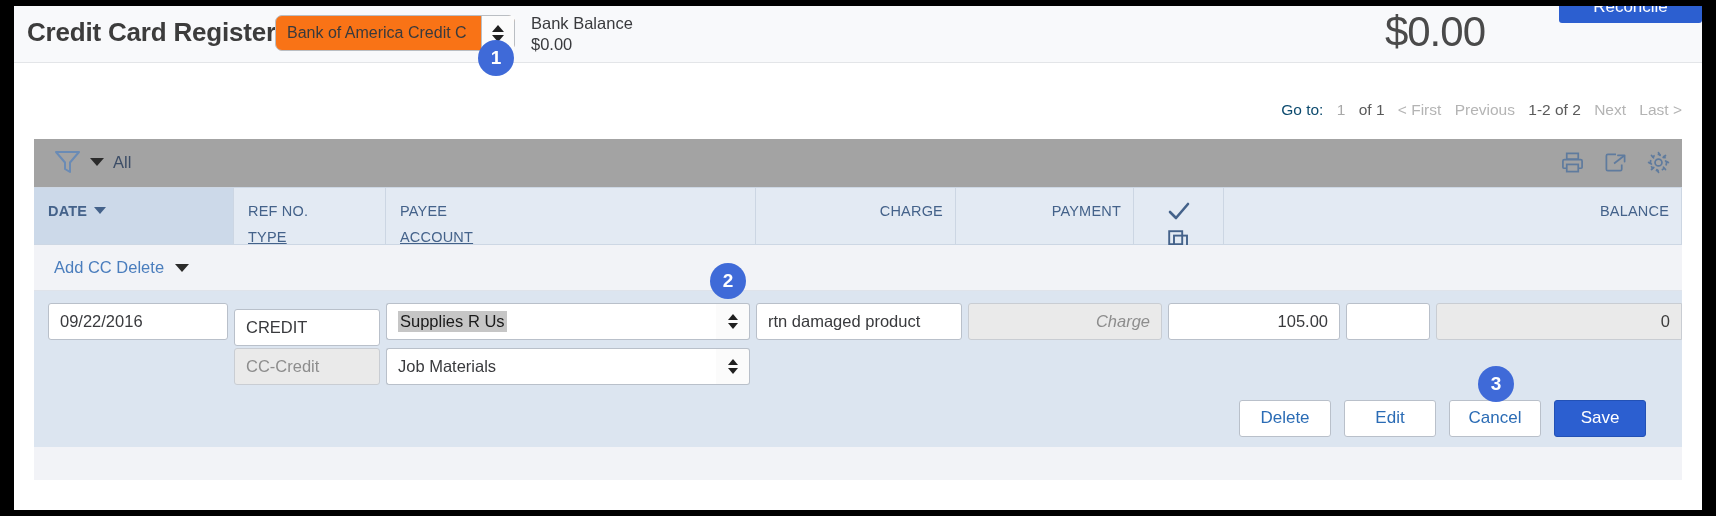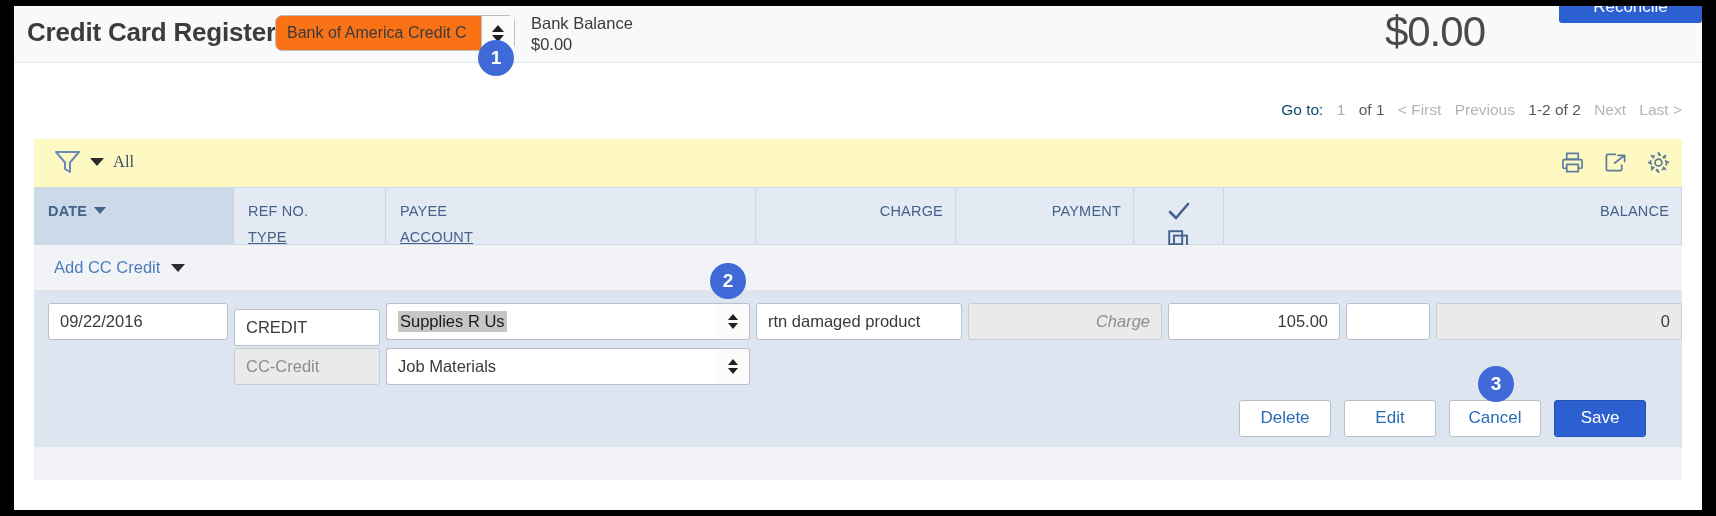--- a/index.html
+++ b/index.html
@@ -135,22 +135,21 @@
   
   .panel {
     position: relative;
     margin: 0 20px;
     background: #f2f3f7;
     height: 341px;
   }
   .filterbar {
     position: relative;
     height: 48px;
-    background: #fef9c3;
-    font-family: Liberation Serif, serif;
+    background: #a3a3a3;
   }
   .filter-group {
     position: absolute;
     left: 20px; top: 10px;
     display: flex;
     align-items: center;
     gap: 9px;
   }
   .funnel { display:block; }
   .caret-dn { width:0;height:0;border-left:7px solid transparent;border-right:7px solid transparent;border-top:8px solid #2b2b2b; }
@@ -398,21 +397,21 @@
             </svg>
           </div>
         </div>
         <div class="th balance r">
           <div>BALANCE</div>
         </div>
       </div>
 
       <div class="addrow">
         <div class="add-link">
-          <span>Add CC Credit</span>
+          <span>Add CC Delete</span>
           <span class="caret-dn"></span>
         </div>
       </div>
 
       <div class="editzone">
 
         <div class="erow">
           <div class="cell" style="width:200px;padding:0 6px 0 14px">
             <div class="inp" style="width:100%">09/22/2016</div>
           </div>

